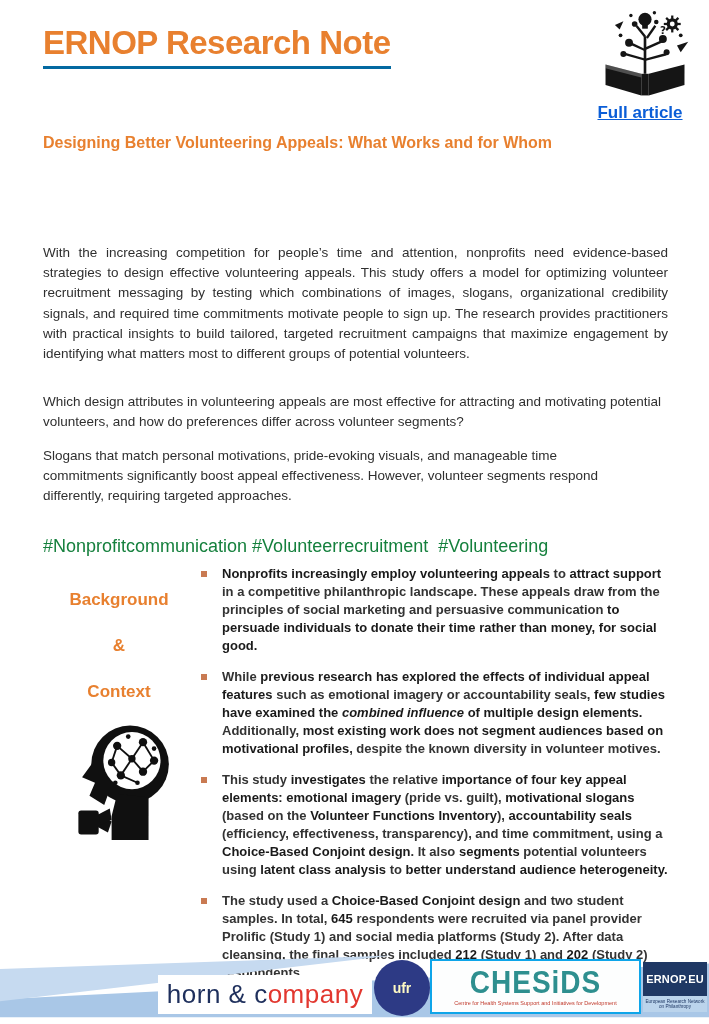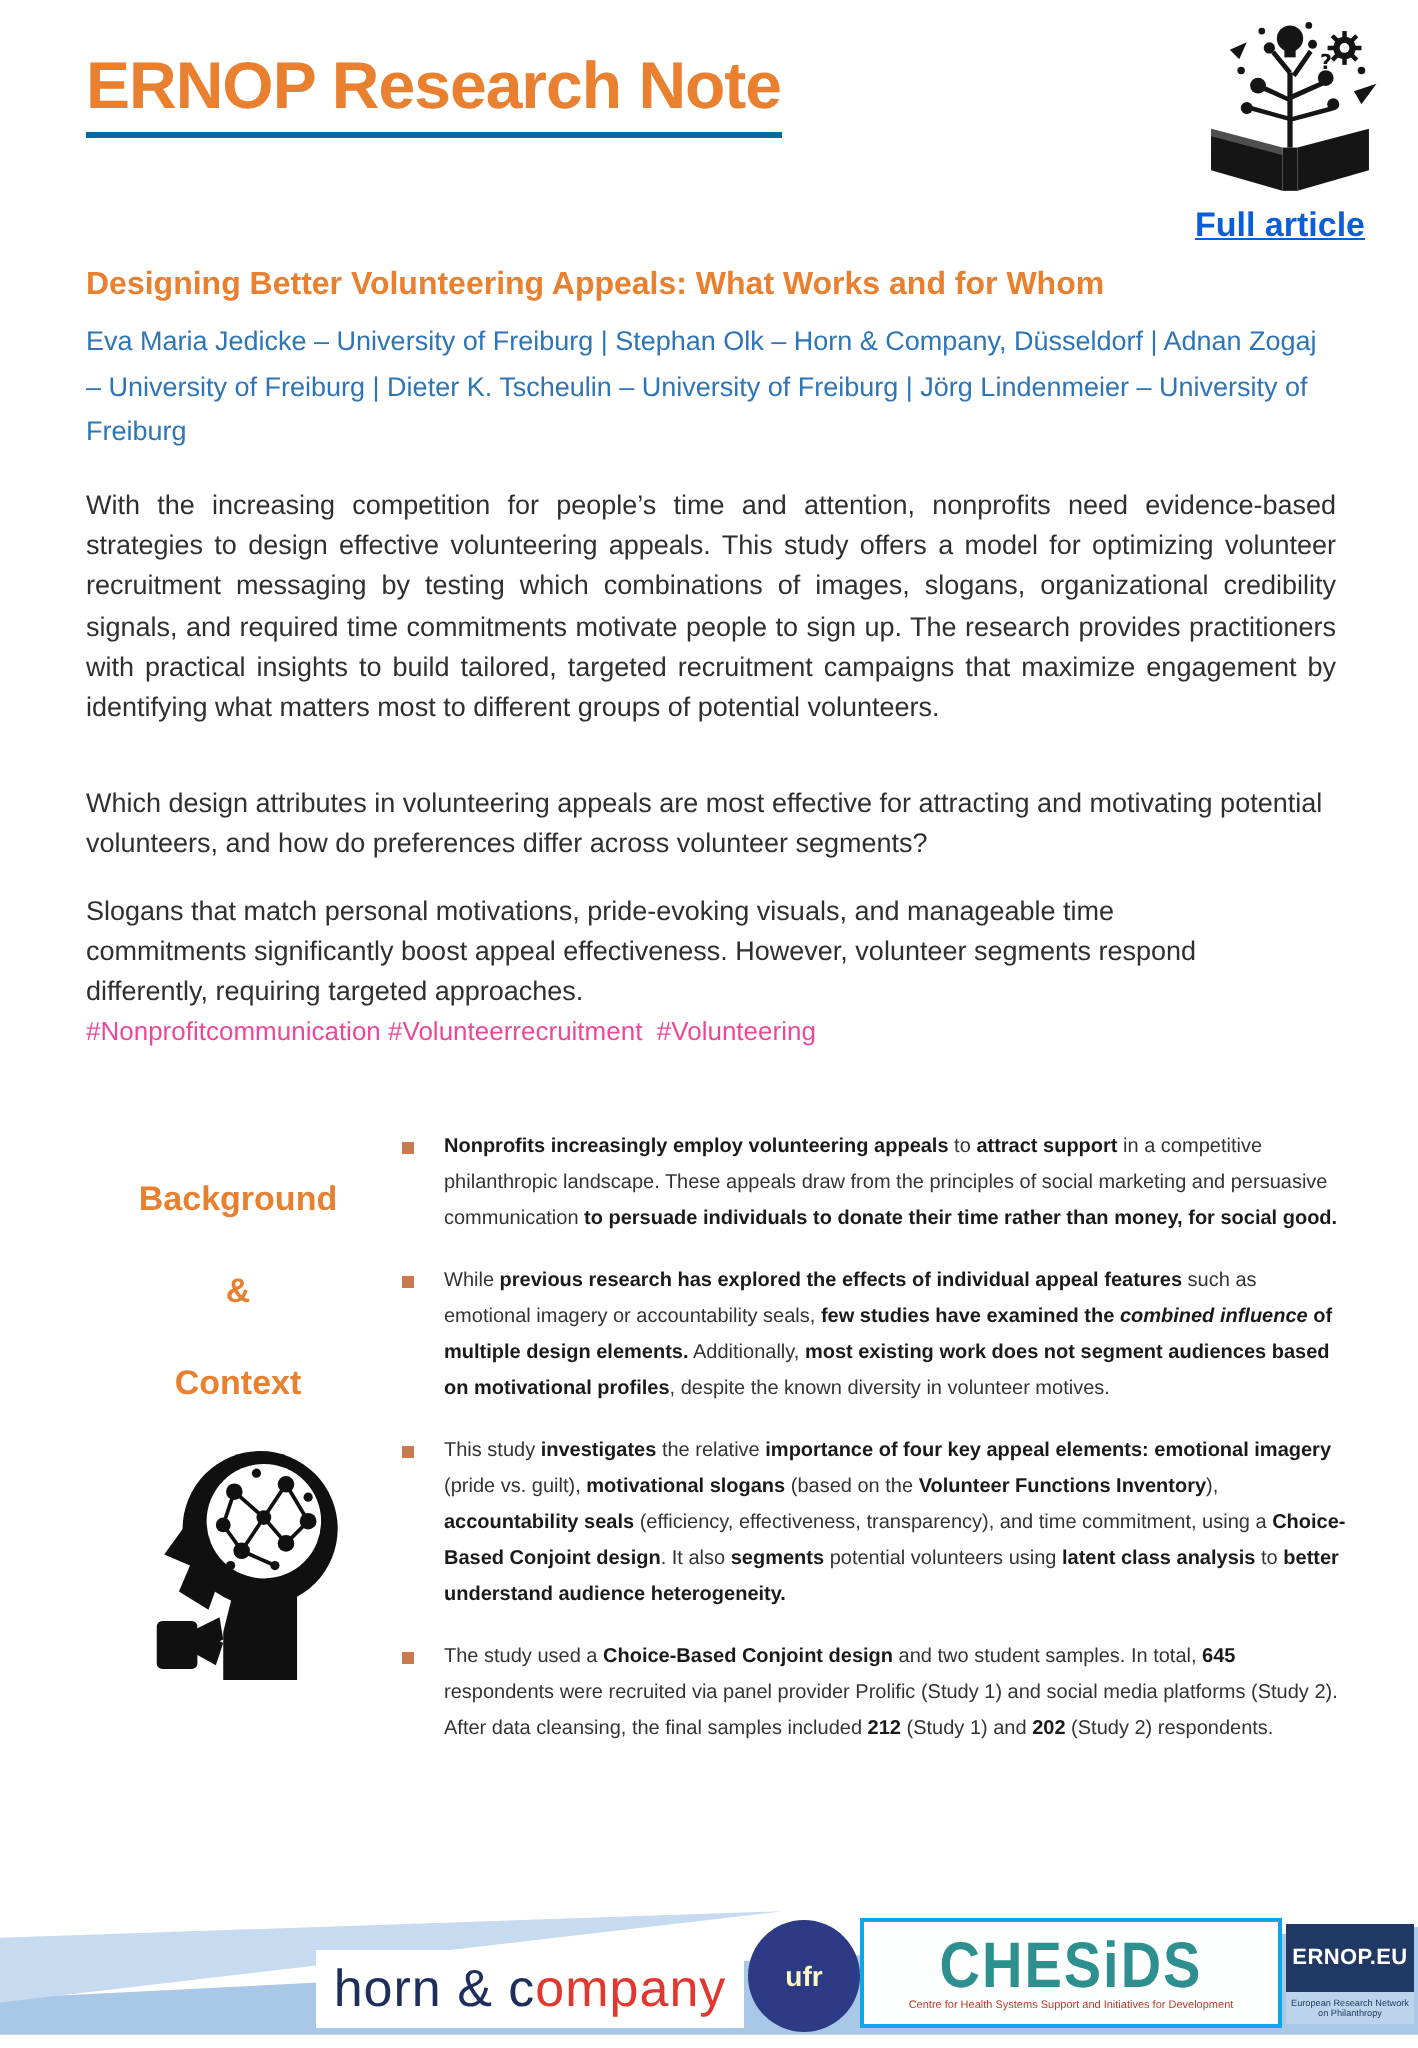--- a/index.html
+++ b/index.html
@@ -31,37 +31,37 @@
   .authors{
     position:absolute;left:43px;top:160px;width:625px;
     font-size:13.5px;line-height:22.5px;color:#2E75B6;
   }
   
   .para{position:absolute;left:43px;width:625px;font-size:13.5px;line-height:20.2px;color:#2f2f2f;}
   .p1{top:243px;text-align:justify;}
   .p2{top:392px;}
   .p3{top:446px;width:590px;}
   .hashtags{
-    position:absolute;left:43px;top:508px;
-    font-size:13px;color:#ec4899;white-space:pre-wrap;
+    position:absolute;left:43px;top:536px;
+    font-size:18px;color:#15803d;white-space:pre-wrap;
   }
   
   .bg-col{
     position:absolute;left:43px;top:562px;width:152px;
     display:flex;flex-direction:column;align-items:center;text-align:center;
   }
   .bg-head{font-size:17px;font-weight:bold;color:#E8802F;}
   .bg-l1{margin-top:28px;}
   .bg-l2{margin-top:26px;}
   .bg-l3{margin-top:26px;}
   .head-icon-wrap{margin-top:18px;width:112px;height:120px;}
   .bullets{
     position:absolute;left:222px;top:565px;width:452px;
     list-style:none;margin:0;padding:0;
-    font-size:10px;line-height:18px;color:#333;
+    font-size:13px;line-height:18px;color:#333;font-weight:bold;
   }
   .bullets li{position:relative;margin-bottom:13px;}
   .bullets li::before{
     content:"";position:absolute;left:-21px;top:6px;width:6px;height:6px;background:#C97A52;
   }
   .bullets b{color:#1a1a1a;}
   
   .footer{position:absolute;left:0;top:929px;width:709px;height:95px;padding-left:44px;}
   .band{
     position:absolute;left:0;top:0;width:100%;height:100%;background:#A9C7E7;
@@ -151,21 +151,20 @@
         <circle cx="35" cy="8" r="1.8"></circle>
         <circle cx="60" cy="5" r="1.8"></circle>
         <text x="66" y="28" font-size="11" font-family="DejaVu Sans, sans-serif" font-weight="bold">?</text>
       </g>
     </svg>
   </div>
 
   <div class="full-article">Full article</div>
 
   <div class="article-title">Designing Better Volunteering Appeals: What Works and for Whom</div>
-  <div class="authors">Eva Maria Jedicke – University of Freiburg | Stephan Olk – Horn &amp; Company, Düsseldorf | Adnan Zogaj – University of Freiburg | Dieter K. Tscheulin – University of Freiburg | Jörg Lindenmeier – University of Freiburg</div>
 
   <div class="para p1">With the increasing competition for people’s time and attention, nonprofits need evidence-based strategies to design effective volunteering appeals. This study offers a model for optimizing volunteer recruitment messaging by testing which combinations of images, slogans, organizational credibility signals, and required time commitments motivate people to sign up. The research provides practitioners with practical insights to build tailored, targeted recruitment campaigns that maximize engagement by identifying what matters most to different groups of potential volunteers.</div>
   <div class="para p3">Slogans that match personal motivations, pride-evoking visuals, and manageable time commitments significantly boost appeal effectiveness. However, volunteer segments respond differently, requiring targeted approaches.</div>
   <div class="para p2">Which design attributes in volunteering appeals are most effective for attracting and motivating potential volunteers, and how do preferences differ across volunteer segments?</div>
   <div class="hashtags">#Nonprofitcommunication #Volunteerrecruitment  #Volunteering</div>
 
   <div class="bg-col">
     <div class="bg-head bg-l1">Background</div>
     <div class="bg-head bg-l2">&amp;</div>
     <div class="bg-head bg-l3">Context</div>

